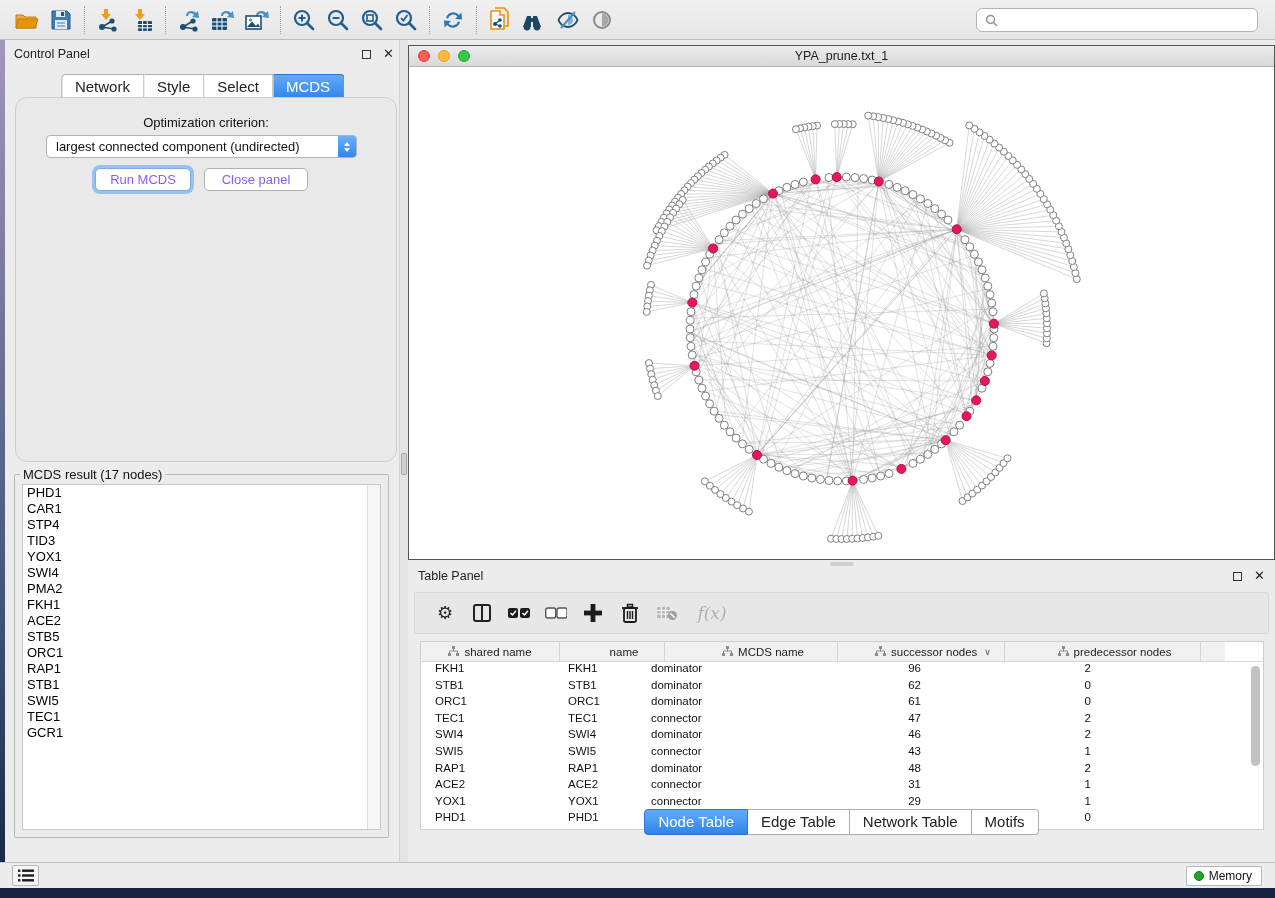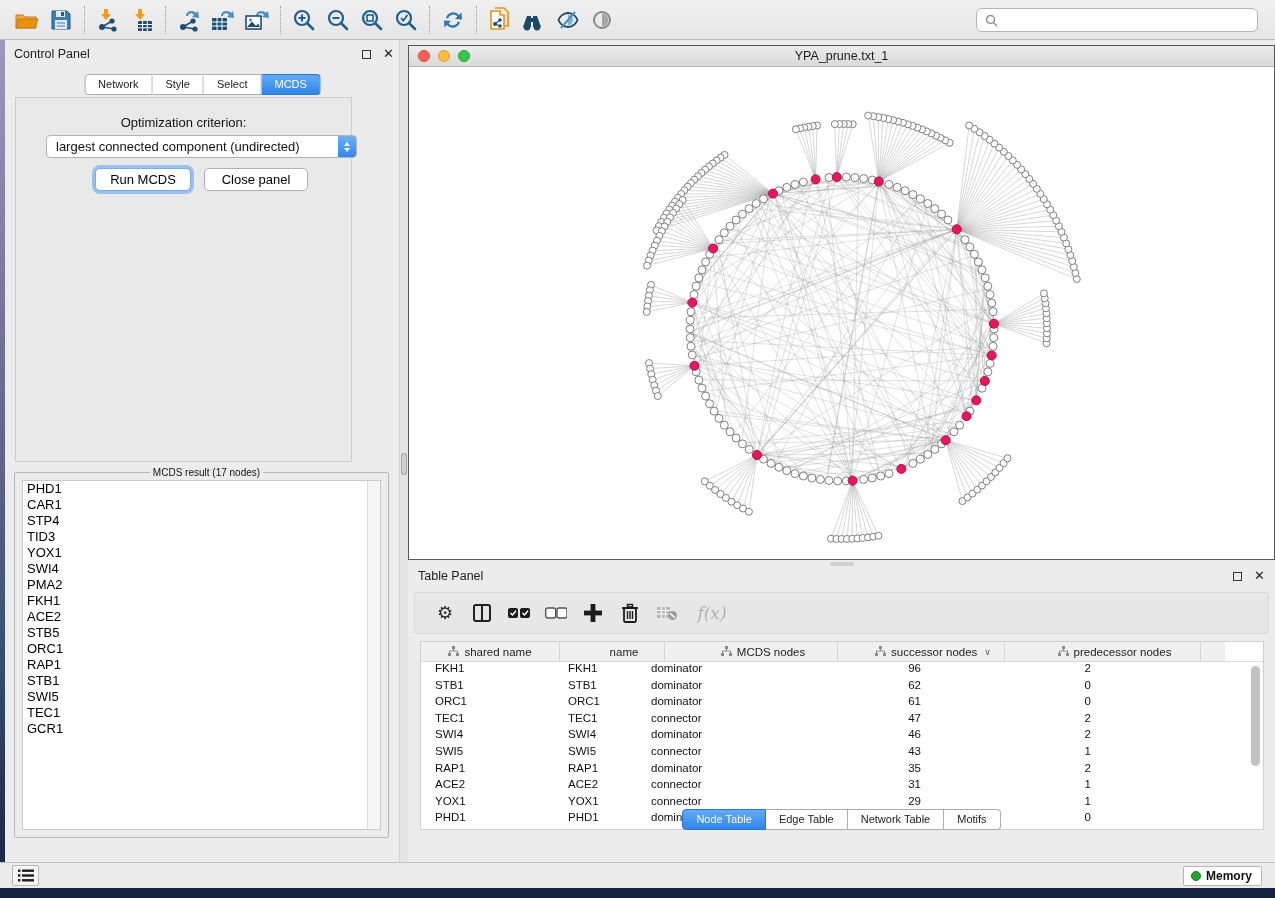--- a/index.html
+++ b/index.html
@@ -31,55 +31,55 @@
   
   .control-panel { width:395px; height:100%; background:#ececec; position:relative; box-shadow:inset -1px 0 0 #d2d2d2; }
   .panel-head { position:absolute; top:5px; left:9px; right:6px; height:18px; display:flex; align-items:center; }
   .panel-title { font-size:12.5px; color:#222; }
   .panel-head .spacer { flex:1; }
   .float-box { width:9px; height:9px; border:1.6px solid #333; margin-right:12px; cursor:default; }
   .close-x { font-size:13px; font-weight:bold; color:#222; line-height:10px; cursor:default; }
   .seg { position:absolute; top:34px; left:50%; transform:translateX(-50%); display:flex; }
   .seg .tab {
     background:#fff; border:1px solid #adadad; border-left:none;
-    padding:3px 13px 4px; font-size:11px; color:#222; cursor:default; white-space:nowrap;
+    padding:3px 13px 4px; font-size:15px; color:#222; cursor:default; white-space:nowrap;
   }
   .seg .tab:first-child { border-left:1px solid #adadad; border-radius:4px 0 0 4px; }
   .seg .tab:last-child { border-radius:0 4px 4px 0; }
   .seg .tab.selected { background:linear-gradient(180deg,#62aaf8,#2f85ec); border-color:#2a76cf; color:#fff; }
   .inner-panel {
-    position:absolute; top:57px; left:10px; width:337px; height:365px;
-    background:#e9e9e9; border:1px solid #cdcdcd; border-radius:0;
+    position:absolute; top:57px; left:10px; width:382px; height:365px;
+    background:#e9e9e9; border:1px solid #cdcdcd; border-radius:12px;
   }
   .opt-label { position:absolute; top:17px; width:100%; text-align:center; font-size:13px; color:#111; }
   .dropdown {
     position:absolute; top:37px; left:30px; width:311px; height:23px;
     background:#fff; border:1px solid #b2b2b2; border-radius:4px;
     display:flex; align-items:center; cursor:default;
   }
   .dropdown .dd-text { flex:1; padding-left:9px; font-size:13px; color:#111; white-space:nowrap; }
   .dd-stepper {
     width:18px; height:21px; margin-right:0; border-radius:0 3px 3px 0;
     background:linear-gradient(180deg,#6cb0f9,#3087ee);
     display:flex; flex-direction:column; align-items:center; justify-content:center; gap:2px;
   }
   .dd-up { width:0; height:0; border-left:3.5px solid transparent; border-right:3.5px solid transparent; border-bottom:4px solid #fff; }
   .dd-down { width:0; height:0; border-left:3.5px solid transparent; border-right:3.5px solid transparent; border-top:4px solid #fff; }
   .btn-row { position:absolute; top:70px; left:0; width:100%; height:24px; }
   .mac-btn {
     position:absolute; height:23px; background:#fff; border:1px solid #b0b0b0; border-radius:5px;
-    font-size:13px; color:#000000; text-align:center; line-height:21px; cursor:default;
+    font-size:13px; color:#8b5cf6; text-align:center; line-height:21px; cursor:default;
   }
   .btn-run { left:79px; width:96px; box-shadow:0 0 0 3px rgba(100,165,245,.6); border-color:#7aaede; }
   .btn-close { left:188px; width:104px; }
   fieldset.result-box {
     position:absolute; top:427px; left:9px; width:375px; height:371px;
     border:1px solid #b9b9b9; border-radius:2px; background:transparent; padding:0;
   }
-  fieldset.result-box legend { font-size:10px; color:#111; margin-left:5px; padding:0 3px;text-align:center; }
+  fieldset.result-box legend { font-size:13px; color:#111; margin-left:5px; padding:0 3px; }
   .result-list {
     position:absolute; top:2px; left:7px; right:7px; bottom:7px;
     background:#fff; border:1px solid #c9c9c9; overflow:hidden;
   }
   .result-scroll { position:absolute; top:0; right:0; bottom:0; width:13px; background:#f6f6f6; border-left:1px solid #ddd; }
   .result-item { font-size:13px; line-height:16px; padding-left:4px; color:#000; }
   
   .vsplit { width:8px; height:100%; background:#e4e4e4; position:relative; }
   .vsplit .handle { position:absolute; top:413px; left:1px; width:6px; height:22px; background:#cfcfcf; border:1px solid #aaa; border-radius:2px; }
   
@@ -133,21 +133,21 @@
   .td.c3 { width:143px; text-align:right; padding-right:12px; }
   .td.c4 { width:172px; text-align:right; padding-right:14px; }
   .tbl-scroll { position:absolute; top:2px; right:2px; width:10px; height:160px; }
   .tbl-thumb { position:absolute; top:2px; left:0; width:9px; height:100px; background:#c2c2c2; border-radius:5px; }
   
   .bt-tabs { position:absolute; top:769px; left:0; right:0; display:flex; justify-content:center; }
   
   .status-bar {
     position:absolute; left:0; bottom:10px; width:1275px; height:26px;
     background:#ececec; border-top:1px solid #c2c2c2;
-    display:flex; align-items:center;font-weight:bold;
+    display:flex; align-items:center;
   }
   .list-btn {
     margin-left:12px; width:27px; height:21px; background:#f5f5f5; border:1px solid #b7b7b7;
     display:flex; align-items:center; justify-content:center; border-radius:2px; cursor:default;
   }
   .memory-btn {
     position:absolute; right:13px; top:3px; height:20px; padding:0 9px 0 7px;
     background:#fff; border:1px solid #b7b7b7; border-radius:2px;
     display:flex; align-items:center; gap:5px; font-size:12px; color:#111; cursor:default;
   }
@@ -1128,21 +1128,21 @@
             <svg width="11" height="11" viewBox="0 0 11 11">
               <g fill="#8a8a8a">
                 <rect x="4" y="0" width="3" height="3"></rect>
                 <rect x="0" y="7" width="3" height="3"></rect>
                 <rect x="8" y="7" width="3" height="3"></rect>
               </g>
               <g stroke="#8a8a8a" stroke-width="1" fill="none">
                 <path d="M5.5 3 L5.5 5 M1.5 7 L1.5 5 L9.5 5 L9.5 7"></path>
               </g>
             </svg>
-            <span>MCDS nodes</span>
+            <span>MCDS name</span>
           </div>
           <div class="th">
             <svg width="11" height="11" viewBox="0 0 11 11">
               <g fill="#8a8a8a">
                 <rect x="4" y="0" width="3" height="3"></rect>
                 <rect x="0" y="7" width="3" height="3"></rect>
                 <rect x="8" y="7" width="3" height="3"></rect>
               </g>
               <g stroke="#8a8a8a" stroke-width="1" fill="none">
                 <path d="M5.5 3 L5.5 5 M1.5 7 L1.5 5 L9.5 5 L9.5 7"></path>
@@ -1206,21 +1206,21 @@
             <div class="td c0">SWI5</div>
             <div class="td c1">SWI5</div>
             <div class="td c2">connector</div>
             <div class="td c3">43</div>
             <div class="td c4">1</div>
           </div>
           <div class="trow">
             <div class="td c0">RAP1</div>
             <div class="td c1">RAP1</div>
             <div class="td c2">dominator</div>
-            <div class="td c3">35</div>
+            <div class="td c3">48</div>
             <div class="td c4">2</div>
           </div>
           <div class="trow">
             <div class="td c0">ACE2</div>
             <div class="td c1">ACE2</div>
             <div class="td c2">connector</div>
             <div class="td c3">31</div>
             <div class="td c4">1</div>
           </div>
           <div class="trow">

